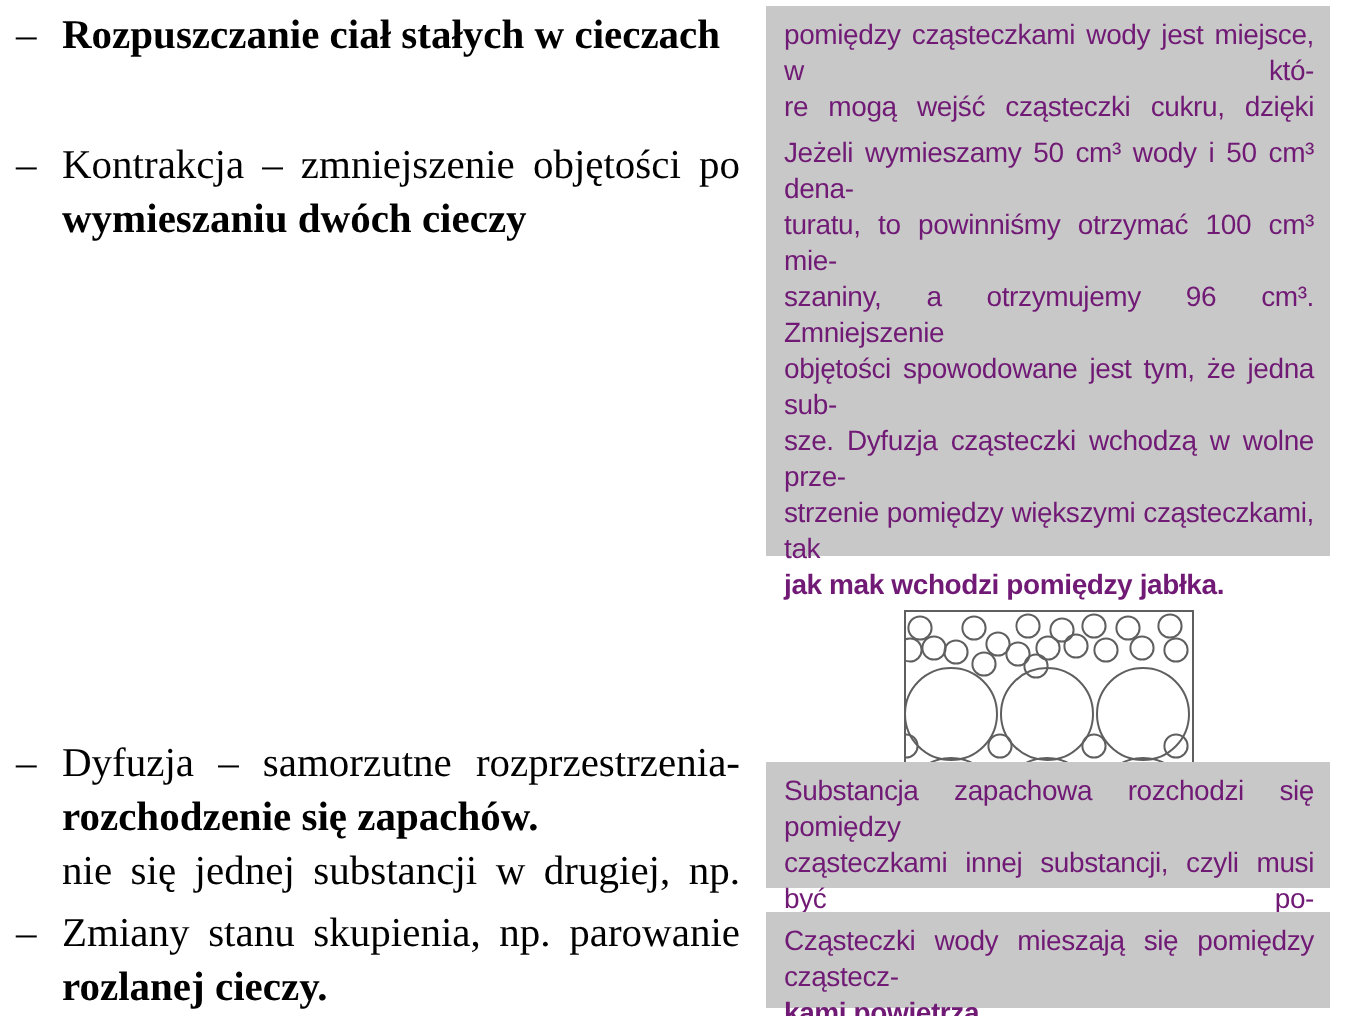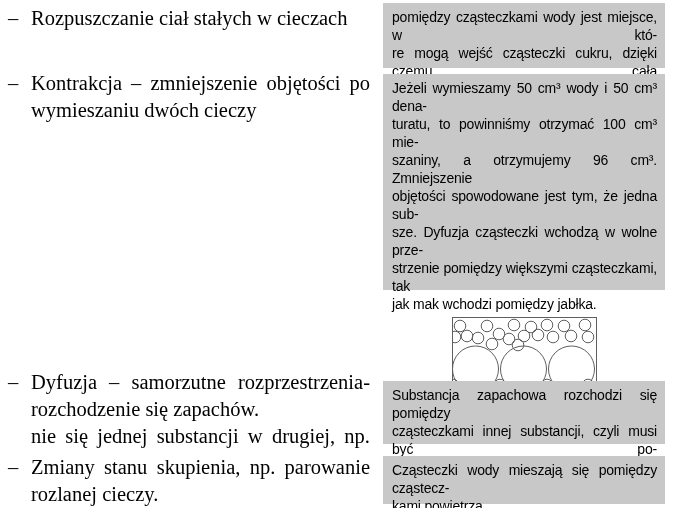--- a/index.html
+++ b/index.html
@@ -13,31 +13,31 @@
     position:absolute;left:8px;width:362px;
     display:flex;align-items:flex-start;
     font-family:"Liberation Serif",serif;
     font-size:20.5px;line-height:27px;color:#000;
   }
   .left-item .dash{flex:0 0 23px;}
   .left-item .ltext{flex:1 1 auto;}
   
   .box{
     position:absolute;left:383px;width:282px;
-    background:#c8c8c8;color:#000000;
+    background:#c8c8c8;color:#701a75;
     box-sizing:border-box;padding:5px 8px 5px 9px;
     font-size:14px;line-height:18px;letter-spacing:-0.2px;
   }
   .box1{top:3px;height:65px;}
-  .box2{top:74px;height:216px;}
+  .box2{top:62px;height:216px;}
   .box3{top:368px;height:63px;margin-top:13px;}
   .box4{top:456px;height:48px;}
   
   .tline{text-align:justify;text-align-last:justify;}
-  .tline-last{text-align-last:left;}
+  .tline-last{text-align-last:left;font-weight:bold;}
   
   .diagram{width:145px;height:120px;margin:4px auto 0 auto;}
   .diagram svg{display:block;}
 </style>
 </head>
 <body>
 
 <div class="left-item" style="top:5px">
   <span class="dash">–</span>
   <div class="ltext">

